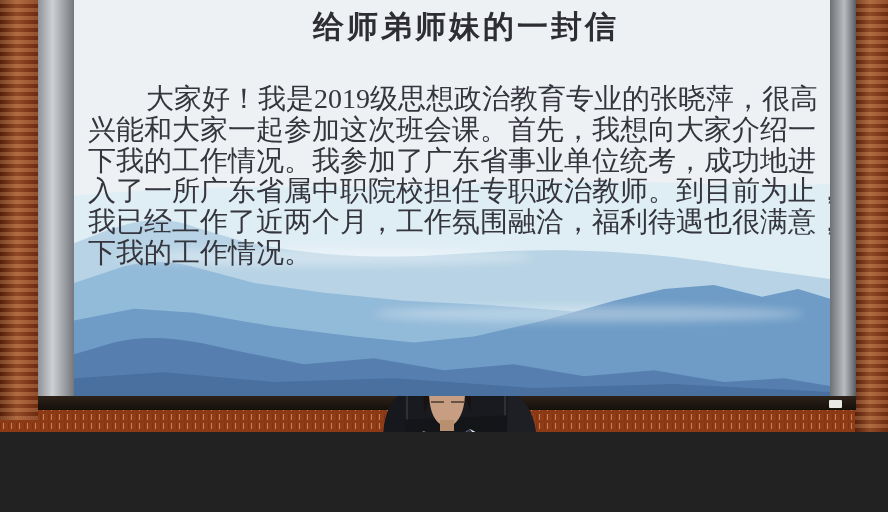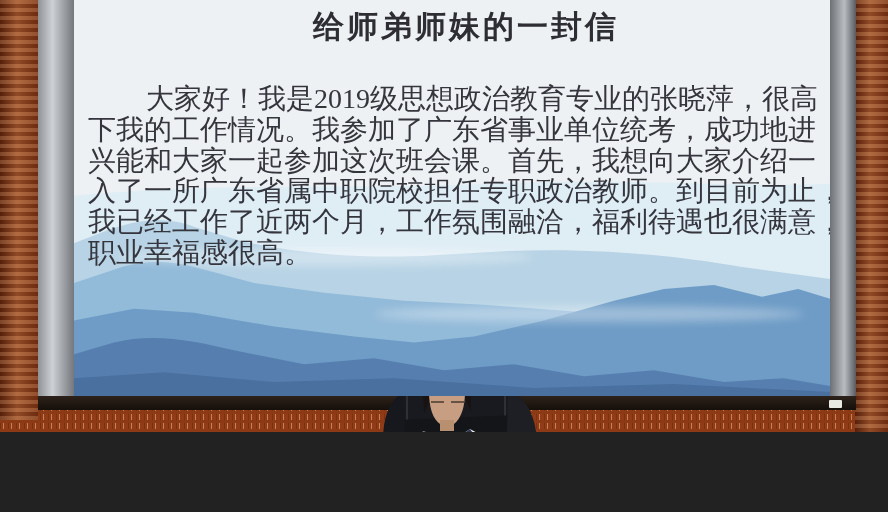--- a/index.html
+++ b/index.html
@@ -63,25 +63,25 @@
         <path d="M0,170 L60,158 L120,162 L200,176 L280,186 L340,192 L400,186 L470,170 L540,150 L590,138 L640,134 L688,146 L724,138 L756,148 L756,246 L0,246 Z" fill="#6e9cc6"></path>
         <path d="M0,204 L40,192 C80,182 120,190 160,200 L230,214 L300,208 L370,220 L440,214 L510,226 L580,220 L650,232 L710,228 L756,236 L756,246 L0,246 Z" fill="#567fb0"></path>
         <path d="M0,246 L0,228 L90,222 L200,232 L320,228 L460,238 L600,234 L756,242 L756,246 Z" fill="#49709f"></path>
       </svg>
       <div class="mist" style="left:40px;top:248px;width:420px;height:18px;"></div>
       <div class="mist" style="left:300px;top:306px;width:430px;height:16px;"></div>
 
       <div class="slide-title">给师弟师妹的一封信</div>
       <div class="slide-body">
         <div class="ln indent">大家好！我是2019级思想政治教育专业的张晓萍，很高</div>
+        <div class="ln">兴能和大家一起参加这次班会课。首先，我想向大家介绍一</div>
         <div class="ln">下我的工作情况。我参加了广东省事业单位统考，成功地进</div>
-        <div class="ln">兴能和大家一起参加这次班会课。首先，我想向大家介绍一</div>
         <div class="ln">入了一所广东省属中职院校担任专职政治教师。到目前为止，</div>
         <div class="ln">我已经工作了近两个月，工作氛围融洽，福利待遇也很满意，</div>
-        <div class="ln">职业幸福感很高。</div>
+        <div class="ln">下我的工作情况。</div>
       </div>
     </div>
     <div class="bezel-side left"></div>
     <div class="bezel-side right"></div>
     <div class="bezel-bottom">
       <div class="bezel-label"></div>
     </div>
   </div>
 
   <svg class="overlay-svg" style="left:330px;top:355px;" width="230" height="160" viewBox="330 355 230 160">

